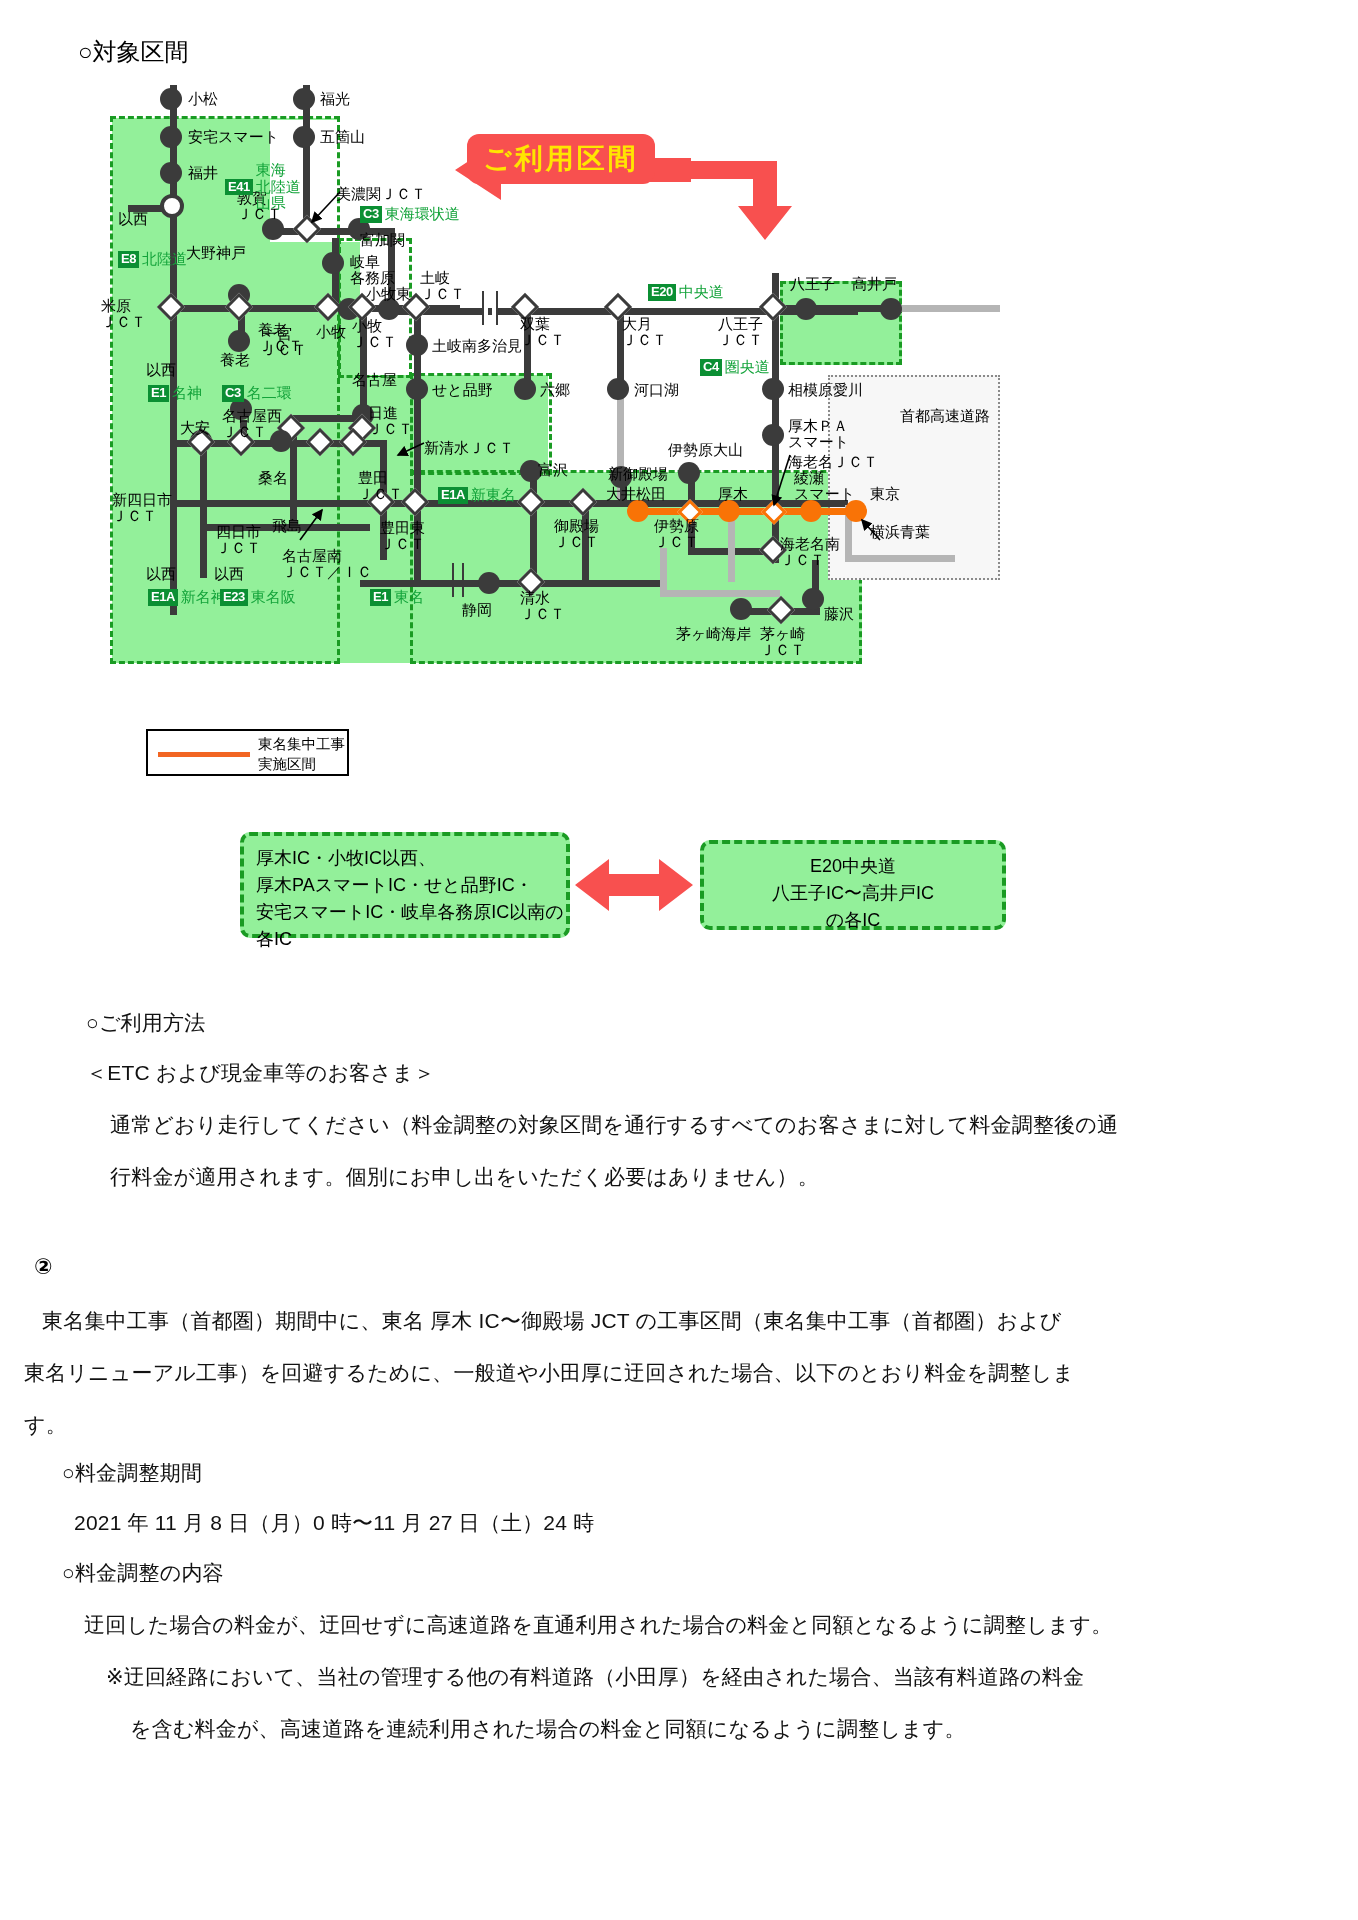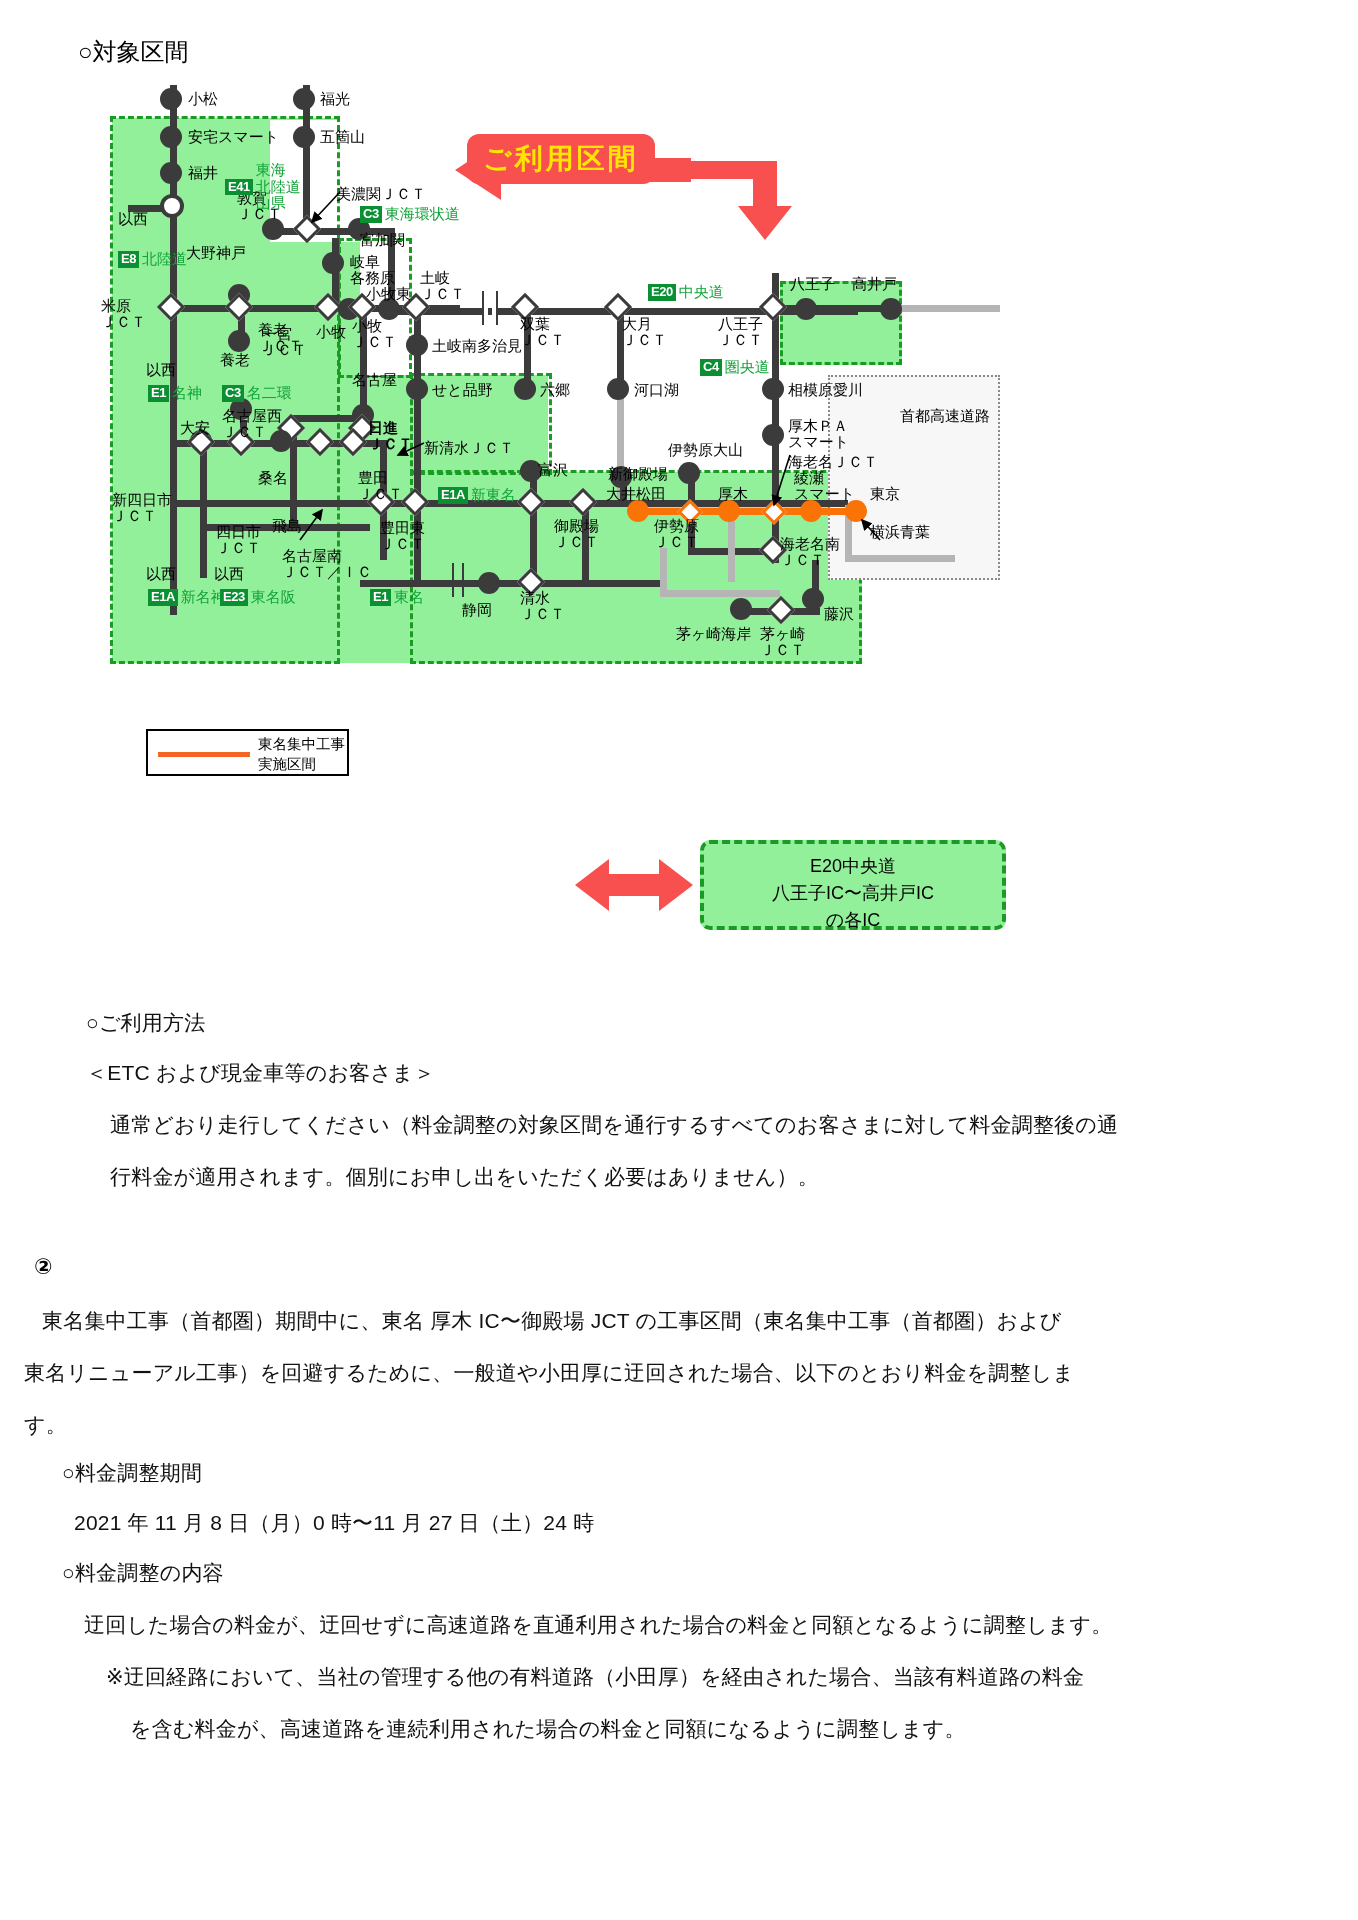--- a/index.html
+++ b/index.html
@@ -260,21 +260,21 @@
 各務原</div>
     <div class="lbl" style="left:316px;top:324px;">小牧</div>
     <div class="lbl" style="left:352px;top:318px;">小牧
 ＪＣＴ</div>
     <div class="lbl" style="left:366px;top:286px;">小牧東</div>
     <div class="lbl" style="left:420px;top:270px;">土岐
 ＪＣＴ</div>
     <div class="lbl" style="left:432px;top:338px;">土岐南多治見</div>
     <div class="lbl" style="left:352px;top:372px;">名古屋</div>
     <div class="lbl" style="left:432px;top:382px;">せと品野</div>
-    <div class="lbl" style="left:368px;top:420px;font-weight:bold;">日進
+    <div class="lbl" style="left:368px;top:405px;">日進
 ＪＣＴ</div>
     <div class="lbl" style="left:358px;top:470px;">豊田
 ＪＣＴ</div>
     <div class="lbl" style="left:380px;top:520px;">豊田東
 ＪＣＴ</div>
     <div class="lbl" style="left:424px;top:440px;">新清水ＪＣＴ</div>
     <div class="lbl" style="left:520px;top:316px;">双葉
 ＪＣＴ</div>
     <div class="lbl" style="left:540px;top:382px;">六郷</div>
     <div class="lbl" style="left:622px;top:316px;">大月
@@ -377,20 +377,24 @@
     </svg>
     <div class="redbox" style="left:467px;top:134px;">ご利用区間</div>
 
     <div class="legend">
       <div class="ln"></div>
       <div class="lt"><span>東名集中工事</span><br><span>実施区間</span></div>
     </div>
 
   </div>
 
+  <div class="callout" style="left:240px;top:832px;width:330px;height:106px;">厚木IC・小牧IC以西、
+厚木PAスマートIC・せと品野IC・
+安宅スマートIC・岐阜各務原IC以南の
+各IC</div>
 
   <svg class="dblarrow" viewBox="0 0 118 60">
     <polygon points="0,30 34,4 34,19 84,19 84,4 118,30 84,56 84,41 34,41 34,56" fill="#f8504f"></polygon>
   </svg>
 
   <div class="callout" style="left:700px;top:840px;width:306px;height:90px;text-align:center;">E20中央道
 八王子IC〜高井戸IC
 の各IC</div>
 
   <div class="t body-text" style="left:86px;top:1012px;">○ご利用方法</div>

